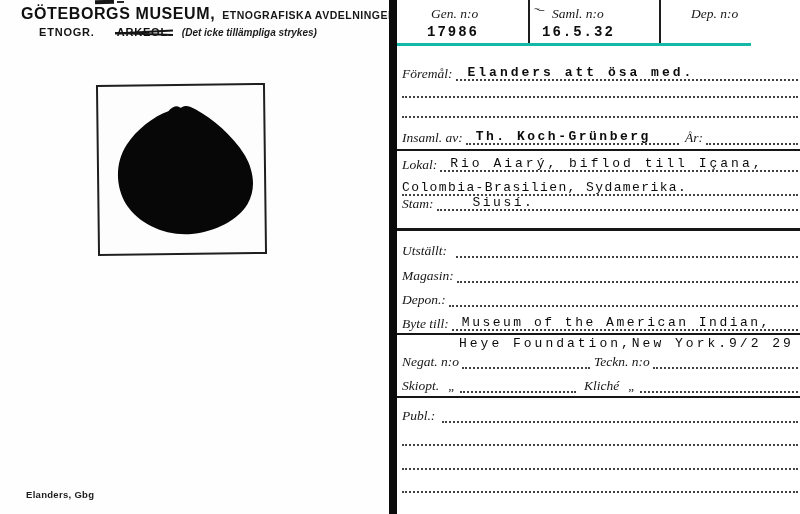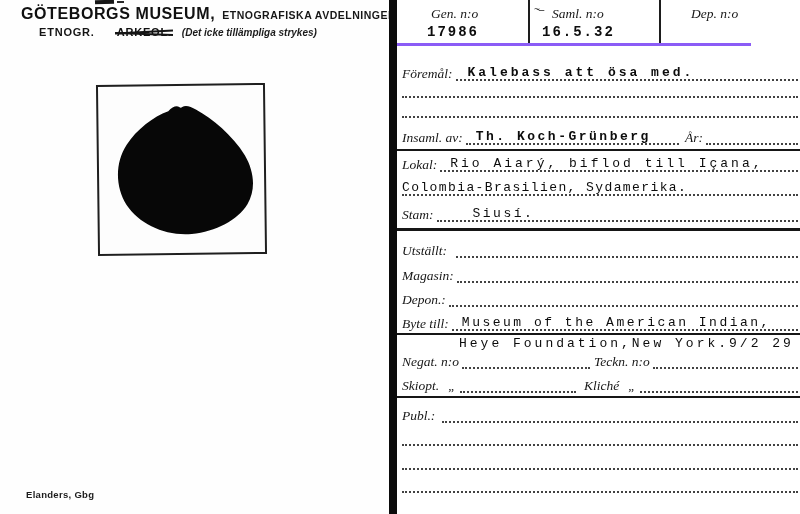--- a/index.html
+++ b/index.html
@@ -27,21 +27,21 @@
   }
   .photo-frame svg{display:block; width:100%; height:100%;}
   .printer{position:absolute; left:26px; top:489px; font-size:9.5px; font-weight:600; letter-spacing:0.3px; color:#1d1d1d;}
 
   
   .vbar{position:absolute; left:389px; top:0; width:8px; height:514px; background:#0b0b0b;}
 
   
   .right-half{position:absolute; left:397px; top:0; width:403px; height:514px; background:#fff; overflow:hidden;}
 
-  .hd{position:absolute; left:0; top:0; width:354px; height:43px; border-bottom:3px solid #8b5cf6; display:flex;}
+  .hd{position:absolute; left:0; top:0; width:354px; height:43px; border-bottom:3px solid #14b8a6; display:flex;}
   .hcol{position:relative; height:100%;}
   .hcol1{width:131px;}
   .hcol2{width:129px; border-left:2px solid #1d1d1d;}
   .hcol3{flex:1; border-left:2px solid #1d1d1d;}
   .hlbl{font-family:"Liberation Serif", serif; font-style:italic; font-size:13.5px; color:#171717; white-space:nowrap;}
   .hval{font-family:"Liberation Mono", monospace; font-weight:bold; font-size:14px; letter-spacing:2px; color:#0d0d0d; white-space:nowrap;}
   .hmark{position:absolute; left:4px; top:4px; font-size:10px; color:#222; letter-spacing:-1px;}
 
   .row{position:absolute; left:5px; right:2px; height:17px; display:flex; align-items:flex-end;}
   .lbl{
@@ -119,21 +119,21 @@
         <div class="hval" style="margin:2px 0 4px 12px;">16.5.32</div>
       </div>
       <div class="hcol hcol3">
         <div class="hlbl" style="margin:6px 0 6px 30px;">Dep. n:o</div>
         <div class="hval" style="margin:2px 0 0 14px;"></div>
       </div>
     </div>
 
     <div class="row" style="top:64px;">
       <span class="lbl">Föremål:</span>
-      <span class="dots"><span class="typed b ls3" style="margin-left:12px;">Kalebass att ösa med.</span></span>
+      <span class="dots"><span class="typed b ls3" style="margin-left:12px;">Elanders att ösa med.</span></span>
     </div>
     <div class="row" style="top:81px;">
         <span class="dots"></span>
       </div>
     <div class="row" style="top:101px;">
         <span class="dots"></span>
       </div>
 
     <div class="row" style="top:128px;">
       <span class="lbl">Insaml. av:</span>
@@ -144,21 +144,21 @@
     <div class="hr" style="top:149px; height:2px;"></div>
 
     <div class="row" style="top:155px;">
       <span class="lbl">Lokal:</span>
       <span class="dots"><span class="typed ls3" style="margin-left:10px;">Rio Aiarý, biflod till Içana,</span></span>
     </div>
     <div class="row" style="top:179px;">
       <span class="dots"><span class="typed ls14">Colombia-Brasilien, Sydamerika.</span></span>
     </div>
 
-    <div class="row" style="top:205px;justify-content:space-between;">
+    <div class="row" style="top:194px;justify-content:space-between;">
       <span class="lbl">Stam:</span>
       <span class="dots"><span class="typed" style="margin-left:36px;">Siusí.</span></span>
     </div>
     <div class="hr" style="top:228px; height:3px;"></div>
 
     <div class="row" style="top:241px;">
       <span class="lbl">Utställt:</span>
       <span class="dots" style="margin-left:6px;"></span>
     </div>
     <div class="row" style="top:266px;">

